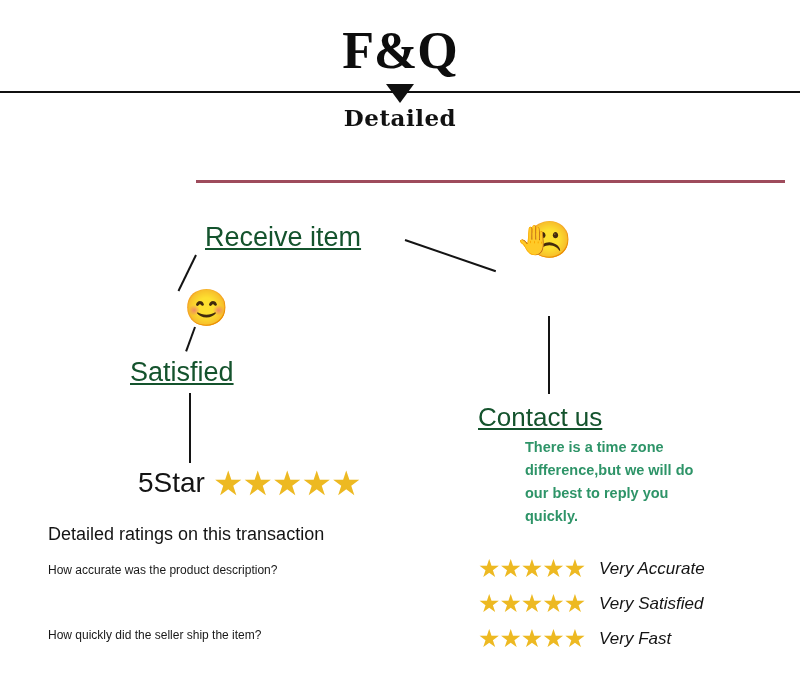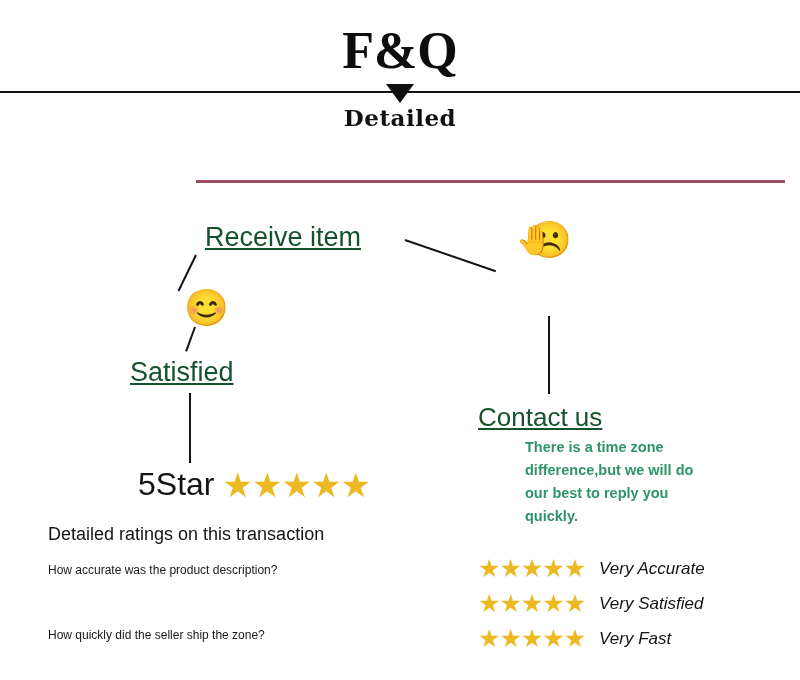--- a/index.html
+++ b/index.html
@@ -160,21 +160,21 @@
 
   
   .fivestar-row {
     position: absolute;
     left: 138px;
     top: 466px;
     display: flex;
     align-items: center;
   }
   .fivestar-label {
-    font-size: 32px;
+    font-size: 28px;
     color: #141414;
     margin-right: 8px;
   }
   .star-group { display: flex; }
   .star {
     color: #edb922;
     font-size: 34px;
     line-height: 34px;
     letter-spacing: -1px;
   }
@@ -265,21 +265,21 @@
         <span class="star" style="color: rgb(237, 185, 34);">★</span>
         <span class="star" style="color: rgb(237, 185, 34);">★</span>
         <span class="star" style="color: rgb(237, 185, 34);">★</span>
         <span class="star" style="color: rgb(237, 185, 34);">★</span>
         <span class="star" style="color: rgb(237, 185, 34);">★</span>
       </span>
   </div>
 
   <div class="detailed-title">Detailed ratings on this transaction</div>
   <div class="question q0">How accurate was the product description?</div>
-  <div class="question q2">How quickly did the seller ship the zone?</div>
+  <div class="question q2">How quickly did the seller ship the item?</div>
 
   <div class="contact-note">There is a time zone difference,but we will do our best to reply you quickly.</div>
 
   <div class="rating-row r0">
     <span class="star-group">
         <span class="star small" style="color: rgb(237, 185, 34);">★</span>
         <span class="star small" style="color: rgb(237, 185, 34);">★</span>
         <span class="star small" style="color: rgb(237, 185, 34);">★</span>
         <span class="star small" style="color: rgb(237, 185, 34);">★</span>
         <span class="star small" style="color: rgb(237, 185, 34);">★</span>

